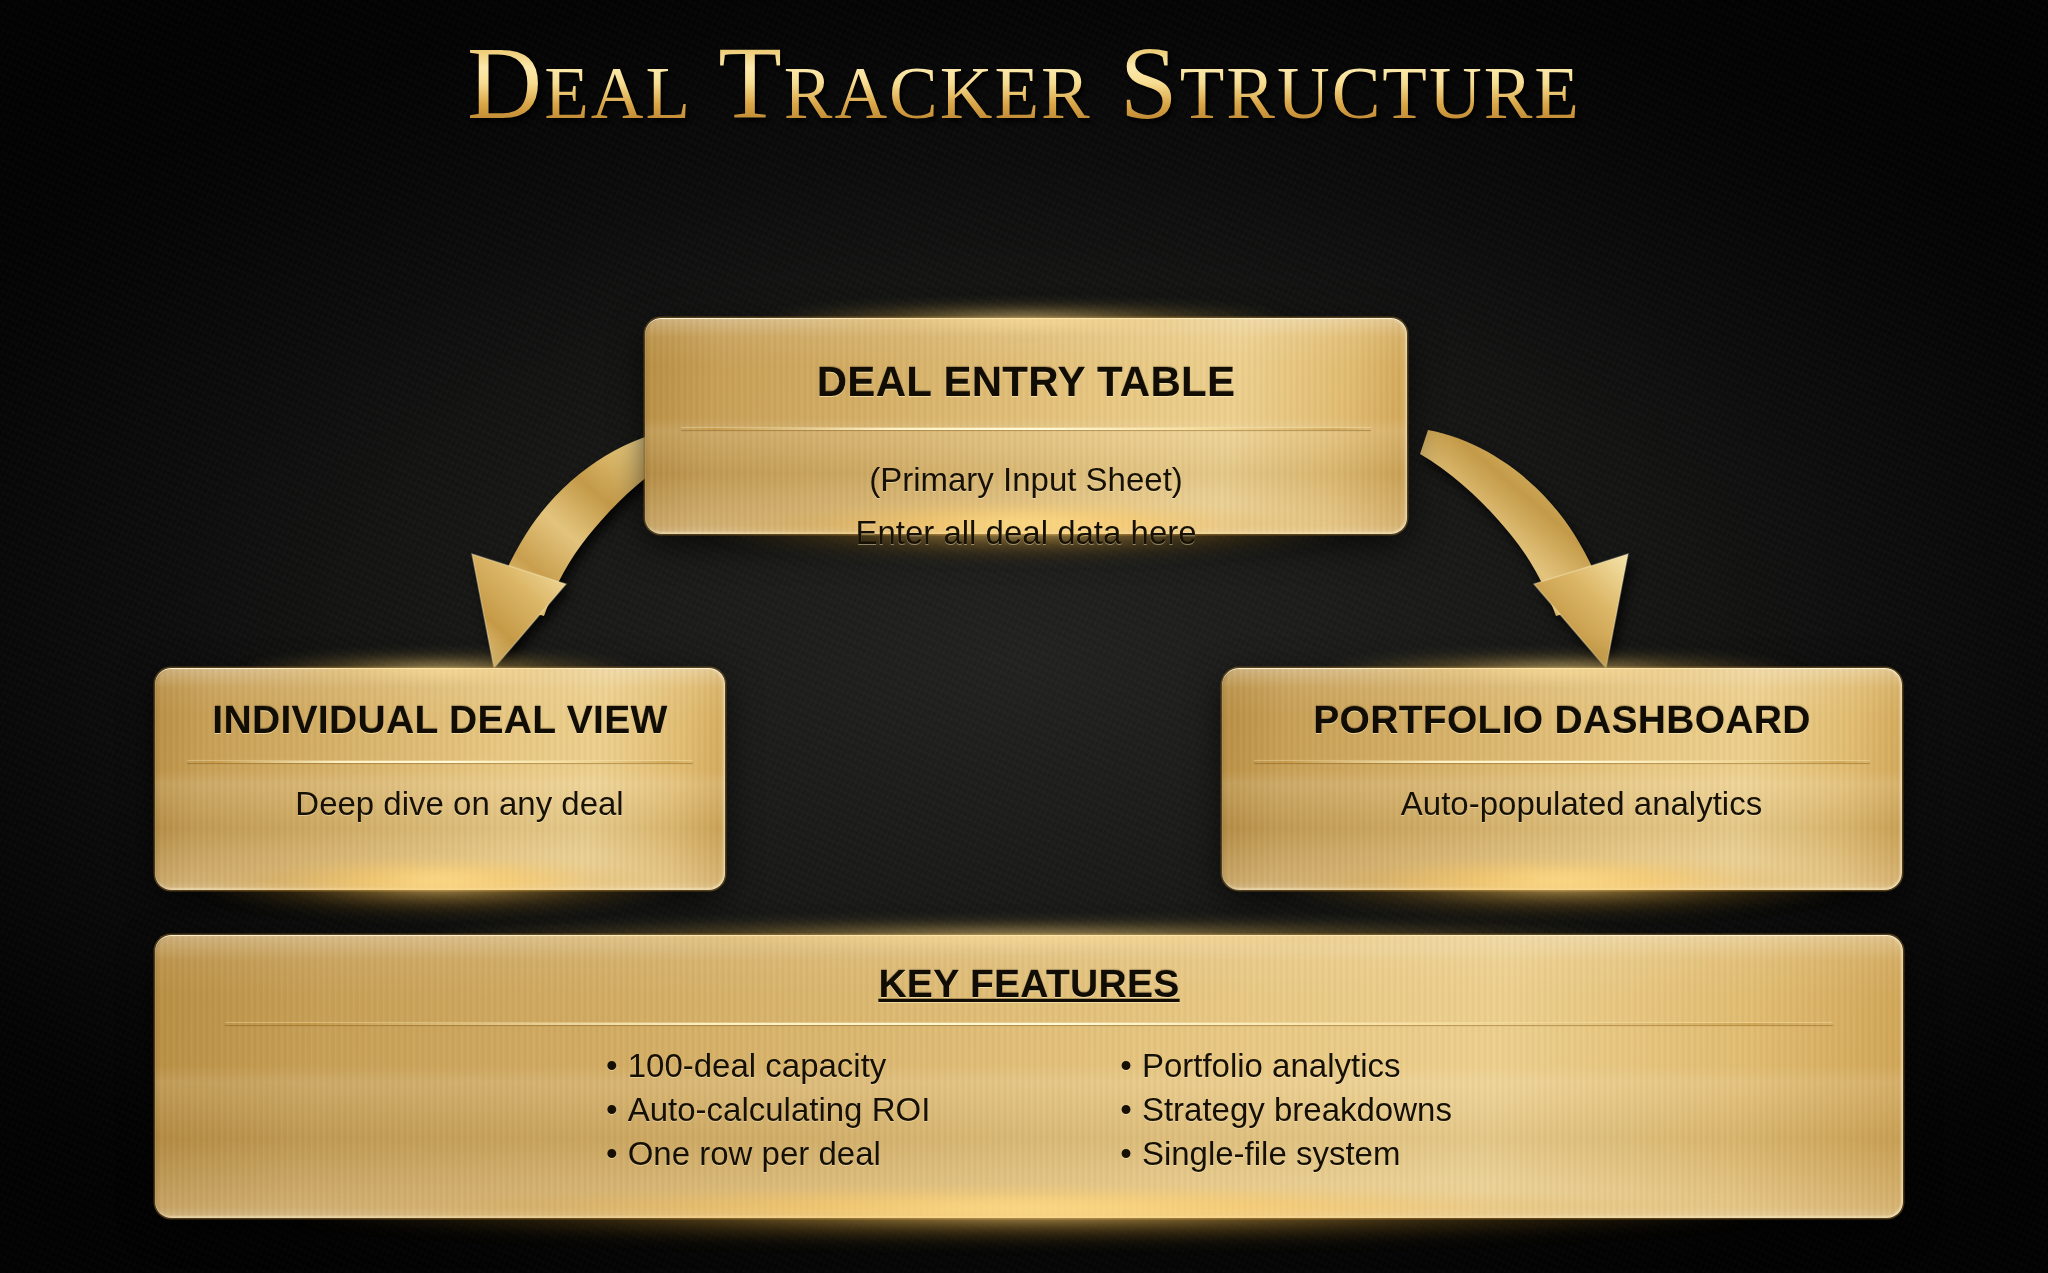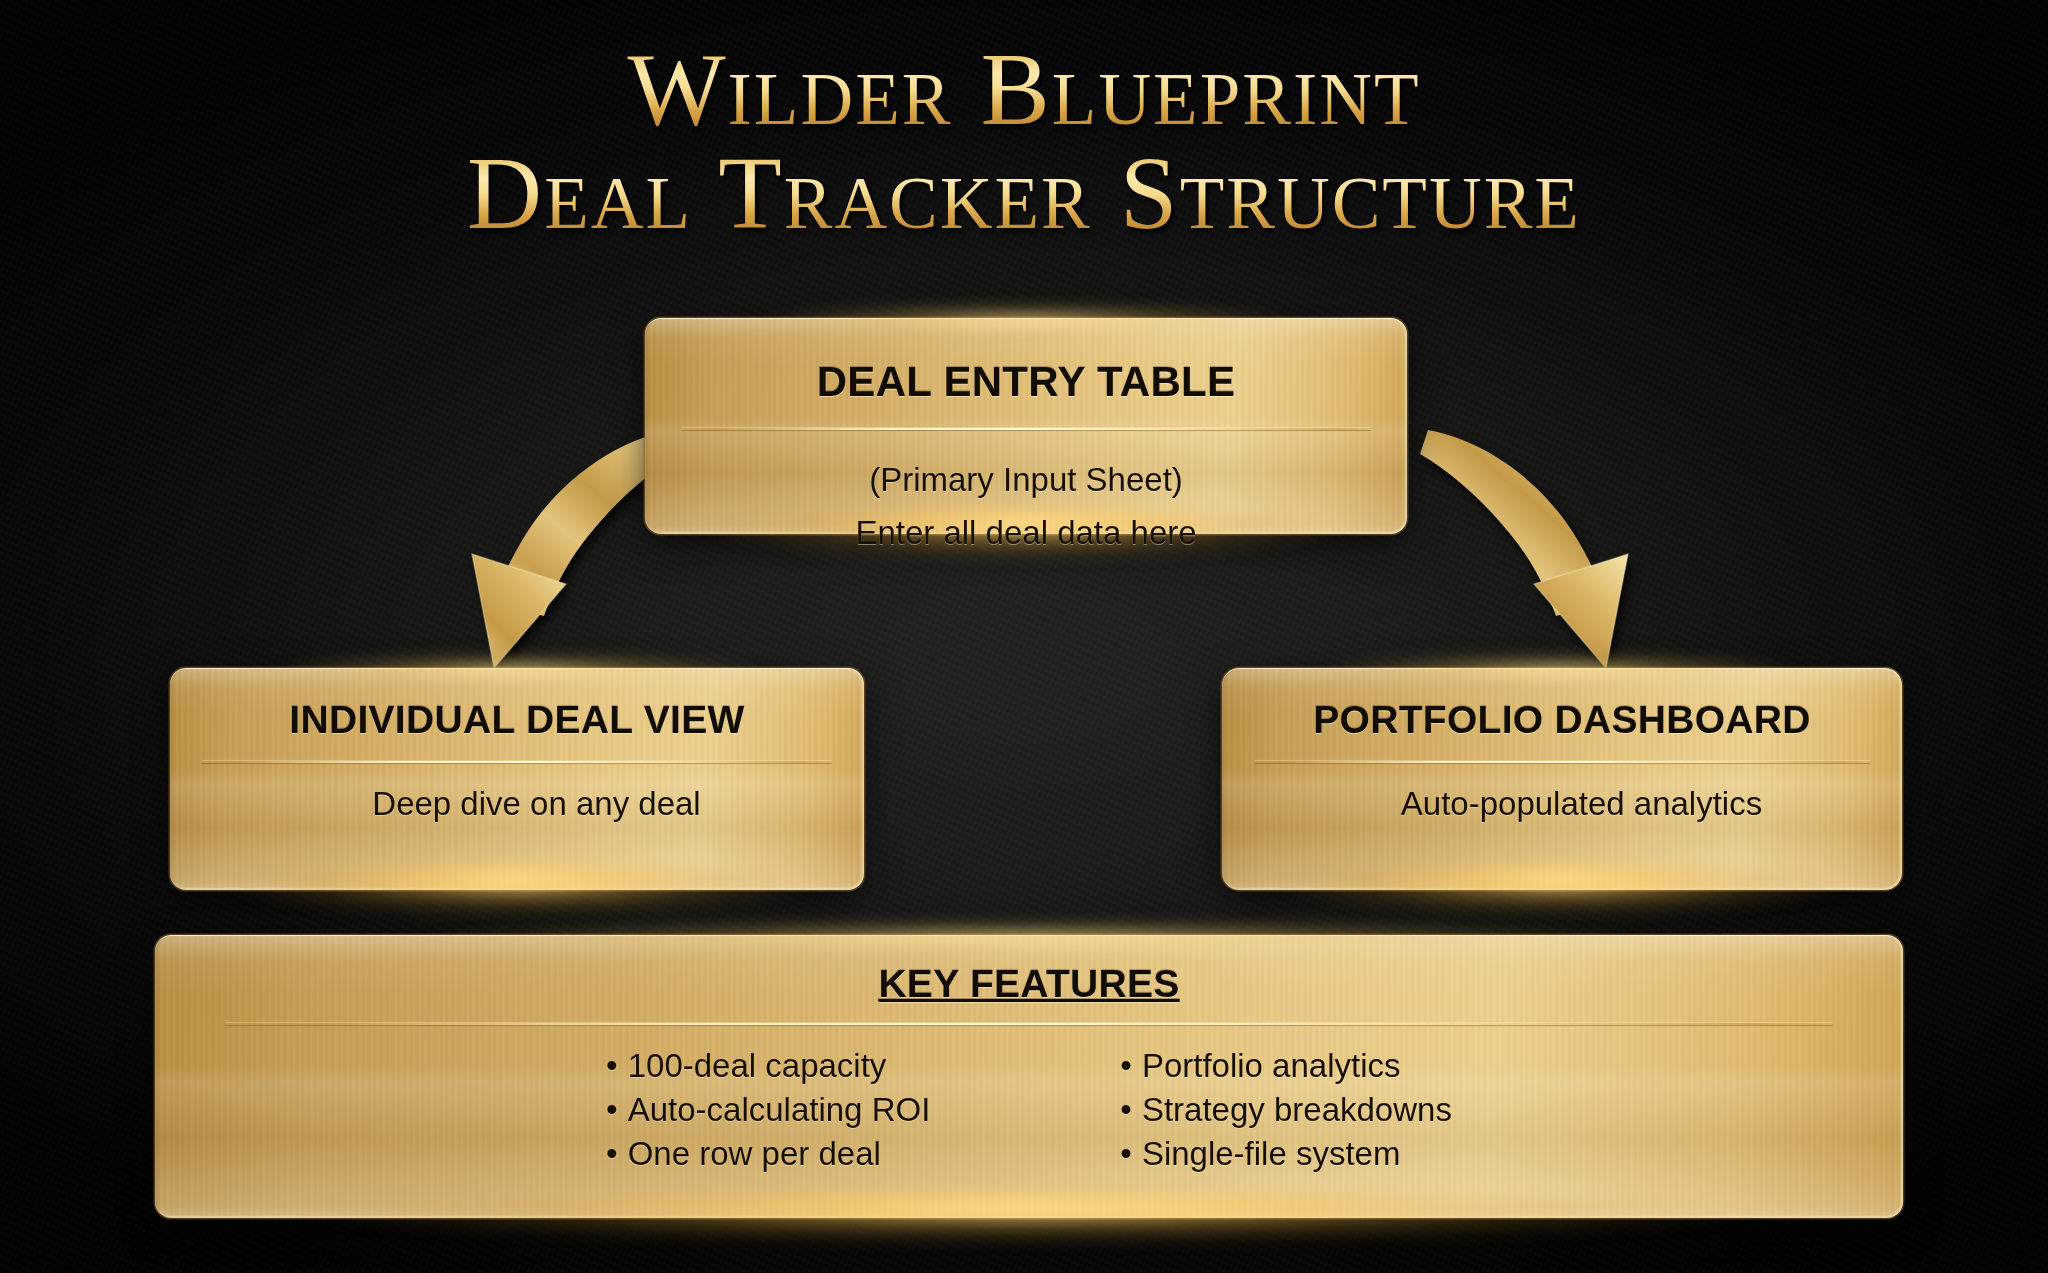--- a/index.html
+++ b/index.html
@@ -170,21 +170,21 @@
 
   
   #panel-deal-entry {
     left: 645px; top: 318px; width: 762px; height: 216px;
   }
   #panel-deal-entry .panel-title { font-size: 42px; padding-top: 40px; }
   #panel-deal-entry .sep { margin: 22px 36px 0 36px; }
   #panel-deal-entry .panel-sub { font-size: 33px; margin-top: 24px; line-height: 1.6; }
 
   
-  #panel-individual-deal { left: 170px; top: 668px; width: 694px; height: 222px; }
+  #panel-individual-deal { left: 155px; top: 668px; width: 570px; height: 222px; }
   #panel-portfolio-dash  { left: 1222px; top: 668px; width: 680px; height: 222px; border-radius: 17px; }
   .mid .panel-title { font-size: 39px; padding-top: 30px; }
   .mid .sep { margin: 19px 32px 0 32px; }
   .mid .panel-sub { font-size: 33px; margin-top: 22px; padding-left: 39px; }
 
   
   #panel-key-features { left: 155px; top: 935px; width: 1748px; height: 283px; }
   #panel-key-features .panel-title { font-size: 39px; padding-top: 27px; text-decoration: underline; }
   #panel-key-features .sep { margin: 17px 70px 0 70px; }
   .feat-cols {
@@ -210,21 +210,20 @@
   }
   #arrow-left  { left: 440px; top: 418px; width: 260px; height: 262px; }
   #arrow-right { left: 1400px; top: 418px; width: 260px; height: 262px; }
 </style>
 </head>
 <body>
 
 <div id="stage">
 
   <div class="title-wrap">
-    <div class="title-line l1">Wilder Blueprint</div>
     <div class="title-line l2">Deal Tracker Structure</div>
   </div>
 
   <svg id="arrow-left" class="arrow" viewBox="0 0 260 262">
     <defs>
       <linearGradient id="gradArrowL" x1="1" y1="0" x2="0.15" y2="1">
         <stop offset="0%" stop-color="#f6e6ad"></stop>
         <stop offset="18%" stop-color="#e7c87c"></stop>
         <stop offset="42%" stop-color="#c39a48"></stop>
         <stop offset="62%" stop-color="#e3c47d"></stop>

